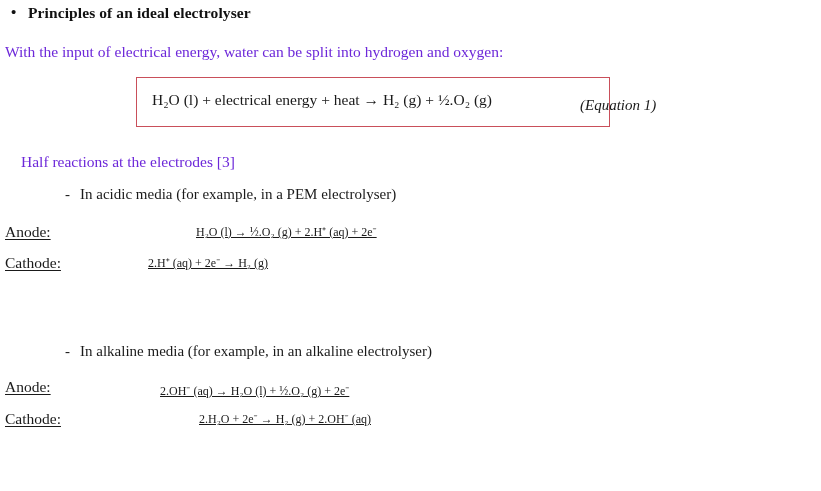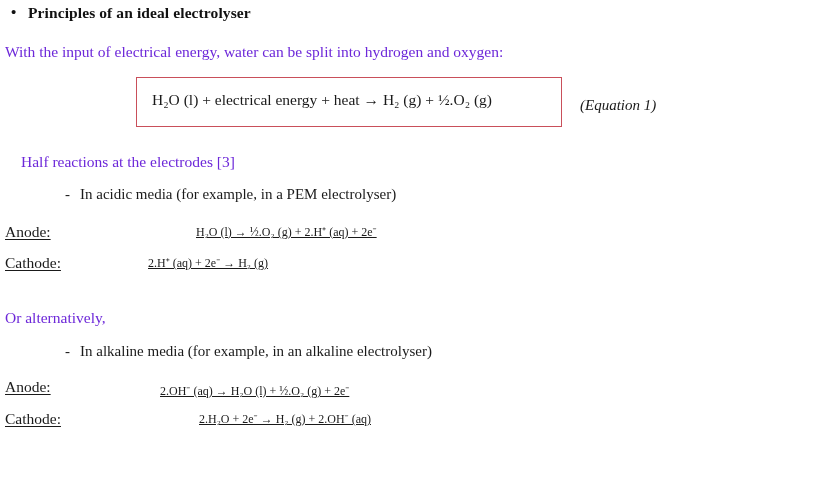--- a/index.html
+++ b/index.html
@@ -42,21 +42,21 @@
     color: #6d28d9;
   }
   #intro-line { left: 5px; top: 43px; }
   #half-reactions-line { left: 5px; top: 153px; margin-left: 16px; }
   #or-alternatively-line { left: 5px; top: 309px; }
   #final-line { left: 5px; top: 465px; }
   .eqbox {
     position: absolute;
     left: 136px;
     top: 77px;
-    width: 426px;
+    width: 474px;
     height: 50px;
     border: 1px solid #c94f5a;
     box-sizing: border-box;
   }
   .eqbox-text {
     position: absolute;
     left: 15px;
     top: 13px;
     font-size: 15.5px;
     white-space: nowrap;
@@ -126,21 +126,20 @@
     <span class="dash">-</span>
     <span>In acidic media (for example, in a PEM electrolyser)</span>
   </div>
 
   <div class="rowlabel" id="anode1-label">Anode:</div>
   <div class="rowexpr" id="anode1-expr">H₂O (l)    →    ½.O₂ (g) + 2.H⁺ (aq) + 2e⁻</div>
 
   <div class="rowlabel" id="cathode1-label">Cathode:</div>
   <div class="rowexpr" id="cathode1-expr">2.H⁺ (aq) + 2e⁻    →    H₂ (g)</div>
 
-  <div class="para" id="or-alternatively-line">Or alternatively,</div>
 
   <div class="sub-bullet" id="alkaline-media">
     <span class="dash">-</span>
     <span>In alkaline media (for example, in an alkaline electrolyser)</span>
   </div>
 
   <div class="rowlabel" id="anode2-label">Anode:</div>
   <div class="rowexpr" id="anode2-expr">2.OH⁻ (aq)    →    H₂O (l) + ½.O₂ (g) + 2e⁻</div>
 
   <div class="rowlabel" id="cathode2-label">Cathode:</div>

